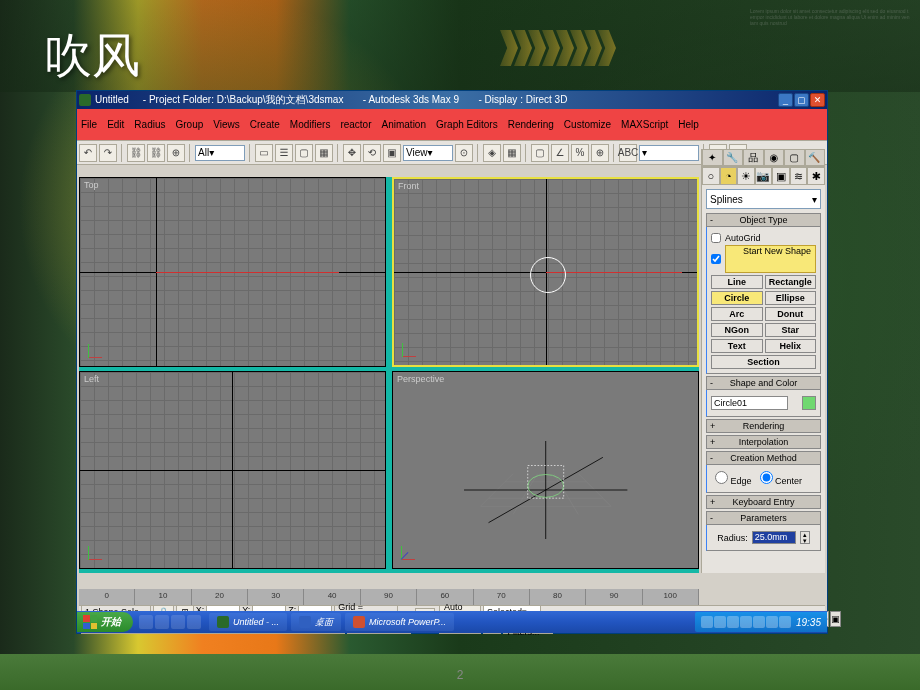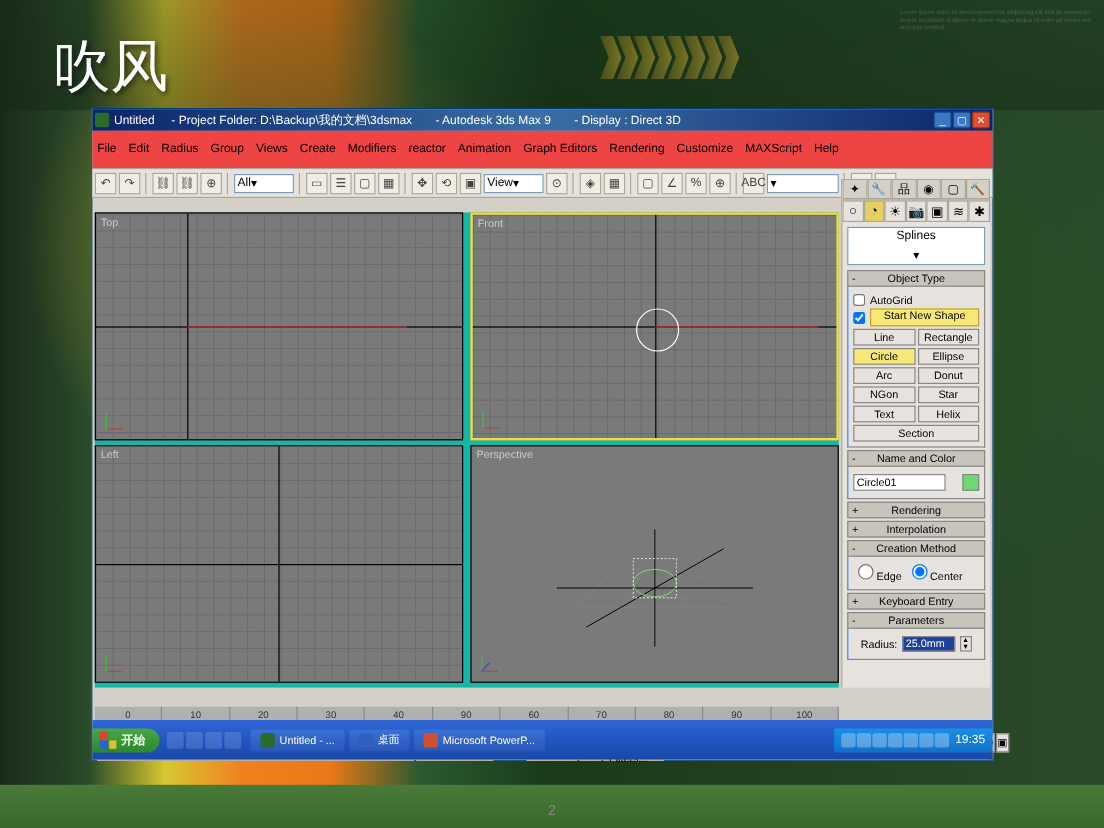--- a/index.html
+++ b/index.html
@@ -63,45 +63,45 @@
 .sb-field { background:#fff; border:1px solid #aca899; padding:1px 3px; height:14px; display:flex; align-items:center; }
 .sb-field.ro { background:#e6e3de; }
 .sb-btn { height:14px; padding:0 4px; border:1px solid #aca899; background:#f0ede5; display:flex; align-items:center; }
 
 .cmd-panel { position:absolute; top:58px; right:2px; width:124px; bottom:60px; background:#e6e3de; border-left:1px solid #aca899; overflow:hidden; }
 .cmd-tabs { display:flex; height:18px; border-bottom:1px solid #aca899; }
 .cmd-tab { flex:1; border:1px solid #aca899; background:#d4d0c8; display:flex; align-items:center; justify-content:center; font-size:10px; }
 .cmd-sub { display:flex; height:18px; }
 .cmd-sub .s { flex:1; border:1px solid #aca899; display:flex; align-items:center; justify-content:center; font-size:11px; }
 .cmd-sub .s.active { background:#e8d060; }
-.cmd-sel { margin:4px; height:32px; background:#fff; border:1px solid #7f9db9; padding:1px 3px; display:flex; align-items:center; justify-content:space-between;flex-direction:column; }
+.cmd-sel { margin:4px; height:20px; background:#fff; border:1px solid #7f9db9; padding:1px 3px; display:flex; align-items:center; justify-content:space-between; }
 .rollout-hdr { height:14px; background:#c8c4bc; border:1px solid #888; text-align:center; font-size:9px; margin:2px 4px 0; display:flex; align-items:center; justify-content:center; position:relative; }
 .rollout-hdr .pm { position:absolute; left:3px; }
 .rollout-body { margin:0 4px; padding:4px; background:#e6e3de; border-left:1px solid #3b82f6; border-right:1px solid #888; border-bottom:1px solid #888; }
 .ot-row { display:flex; align-items:center; gap:4px; font-size:9px; margin:2px 0; }
 .ot-row input[type=checkbox] { width:10px; height:10px; }
 .ot-row .lbl { flex:1; }
-.ot-row .yellow { background:#f8e878; border:1px solid #c0a030; padding:0 4px; flex:1; text-align:center; height:15px; }
+.ot-row .yellow { background:#f8e878; border:1px solid #c0a030; padding:0 4px; flex:1; text-align:right; height:28px; }
 .btn-grid { display:grid; grid-template-columns:1fr 1fr; gap:2px; }
-.btn-grid .b { height:14px; border:1px solid #888; background:#e6e3de; font-size:9px; display:flex; align-items:center; justify-content:center; }
+.btn-grid .b { height:14px; border:1px solid #888; background:#e6e3de; font-size:9px; display:flex; align-items:center; justify-content:center;font-weight:bold; }
 .btn-grid .b.sel { background:#f8e878; }
 .btn-grid .b.full { grid-column:1/3; }
 .nc-row { display:flex; gap:14px; margin:2px 0; }
 .nc-field { flex:1; height:14px; background:#fff; border:1px solid #888; padding:0 2px; font-size:9px; display:flex; align-items:center; }
 .nc-color { width:14px; height:14px; background:#70d870; border:1px solid #888; }
 .radio-row { display:flex; gap:8px; font-size:9px; margin:2px 4px; }
 .param-row { display:flex; align-items:center; gap:4px; font-size:9px; margin:2px 0; justify-content:center; }
 .param-row .v { width:44px; height:13px; background:#2040a0; color:#fff; border:1px solid #888; padding:0 2px; font-size:9px; }
 .param-row .spin { width:10px; height:13px; border:1px solid #888; background:#e6e3de; font-size:7px; display:flex; flex-direction:column; }
 .param-row .spin div { flex:1; text-align:center; line-height:5px; }
 
 .nav-btns { position:absolute; right:2px; bottom:0; width:168px; height:28px; display:flex; align-items:center; gap:1px; padding:2px; }
 .nav-btn { width:16px; height:16px; border:1px solid #888; background:#e6e3de; display:flex; align-items:center; justify-content:center; font-size:9px; }
 
-.taskbar { position:absolute; left:0; right:0; bottom:0; height:33px; background: linear-gradient(180deg, #3168d5 0%, #2255c0 50%, #1a48a8 100%); display:flex; align-items:center; font-size:10px; color:#fff; }
+.taskbar { position:absolute; left:0; right:0; bottom:0; height:22px; background: linear-gradient(180deg, #3168d5 0%, #2255c0 50%, #1a48a8 100%); display:flex; align-items:center; font-size:10px; color:#fff;font-style:italic; }
 .start-btn { height:20px; padding:0 12px 0 6px; background: linear-gradient(180deg, #48a848 0%, #2a8a2a 100%); border-radius:0 10px 10px 0; display:flex; align-items:center; gap:4px; font-weight:bold; margin-right:6px; }
 .start-btn .logo { width:14px; height:14px; display:grid; grid-template:1fr 1fr/1fr 1fr; gap:1px; }
 .start-btn .logo div:nth-child(1){background:#e04030;} .start-btn .logo div:nth-child(2){background:#40a040;} .start-btn .logo div:nth-child(3){background:#3060d0;} .start-btn .logo div:nth-child(4){background:#e0c030;}
 .ql { display:flex; gap:2px; margin-right:8px; }
 .ql div { width:14px; height:14px; background:rgba(255,255,255,.15); border-radius:2px; }
 .task-item { height:18px; padding:0 8px; background: linear-gradient(180deg, #3a70d8 0%, #2a58b8 100%); border-radius:2px; margin-right:4px; display:flex; align-items:center; gap:4px; font-size:9px; max-width:120px; overflow:hidden; white-space:nowrap; }
 .task-item .ic { width:12px; height:12px; background:#888; border-radius:2px; flex-shrink:0; }
 .tray { margin-left:auto; height:20px; background: linear-gradient(180deg, #1890e8 0%, #1070c8 100%); display:flex; align-items:center; padding:0 6px; gap:1px; border-radius:2px 0 0 2px; }
 .tray .ti { width:12px; height:12px; background:rgba(255,255,255,.3); border-radius:2px; }
 .tray .clock { font-size:10px; margin-left:4px; }
@@ -364,21 +364,21 @@
         <div class="b">NGon</div>
         <div class="b">Star</div>
         <div class="b">Text</div>
         <div class="b">Helix</div>
         <div class="b full">Section</div>
       </div>
     </div>
 
     <div class="rollout-hdr">
         <span class="pm">-</span>
-        <span>Name and Color</span>
+        <span>Shape and Color</span>
       </div>
     <div class="rollout-body">
       <div class="nc-row">
         <div class="nc-field">Circle01</div>
         <div class="nc-color"></div>
       </div>
     </div>
 
     <div class="rollout-hdr">
         <span class="pm">+</span>

